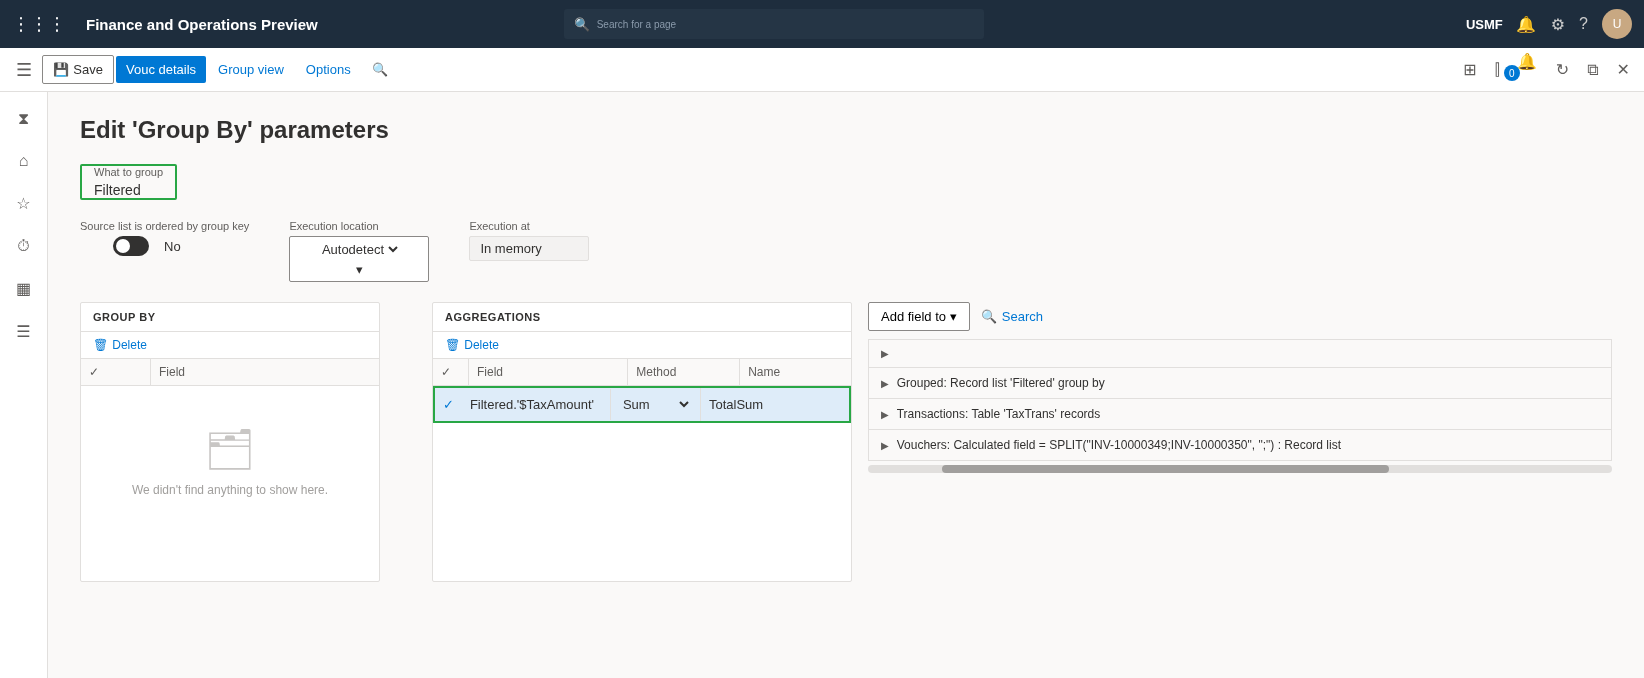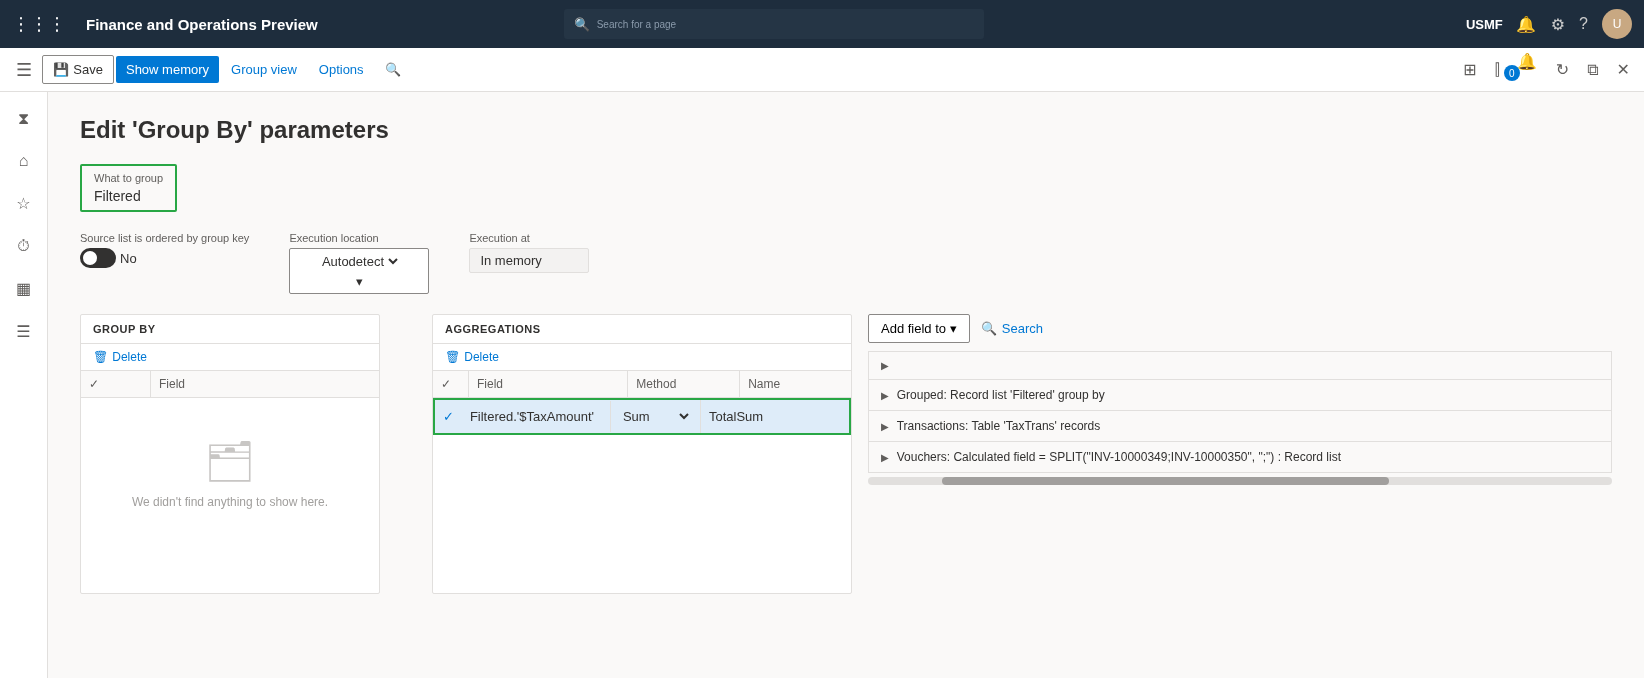--- a/index.html
+++ b/index.html
@@ -100,21 +100,21 @@
       font-weight: 600;
       color: #323130;
       margin-bottom: 20px;
     }
 
     
     .what-to-group-box {
       display: inline-block;
       border: 2px solid #28a745;
       border-radius: 2px;
-      padding: 6px 12px;
+      padding: 0 12px;
       margin-bottom: 20px;
     }
     .what-to-group-label {
       font-size: 11px;
       color: #605e5c;
       margin-bottom: 4px;
     }
     .what-to-group-value {
       font-size: 14px;
       font-weight: 500;
@@ -123,21 +123,21 @@
 
     
     .controls-row {
       display: flex;
       align-items: flex-start;
       gap: 40px;
       margin-bottom: 20px;
     }
     .control-group { display: flex; flex-direction: column; gap: 4px; }
     .control-label { font-size: 11px; color: #605e5c; }
-    .control-row { display: flex; align-items: center; gap: 4px; }
+    .control-row { display: flex; align-items: center; gap: 15px; margin-left: 33px; }
     .toggle {
       width: 36px; height: 20px;
       background: #323130;
       border-radius: 10px;
       position: relative;
       cursor: pointer;
     }
     .toggle-knob {
       width: 14px; height: 14px;
       background: #fff;
@@ -334,21 +334,21 @@
   </div>
 </div>
 
 <div class="toolbar">
   <button class="toolbar-menu-btn">☰</button>
   <button class="toolbar-btn save-btn">
     <span>💾</span>
     <span>Save</span>
   </button>
   <button class="toolbar-btn active">
-    <span>Show memory</span>
+    <span>Vouc details</span>
   </button>
   <button class="toolbar-btn">
     <span>Group view</span>
   </button>
   <button class="toolbar-btn">
     <span>Options</span>
   </button>
   <button class="toolbar-btn">🔍</button>
   <div class="toolbar-right">
     <span class="toolbar-right-icon">⊞</span>

